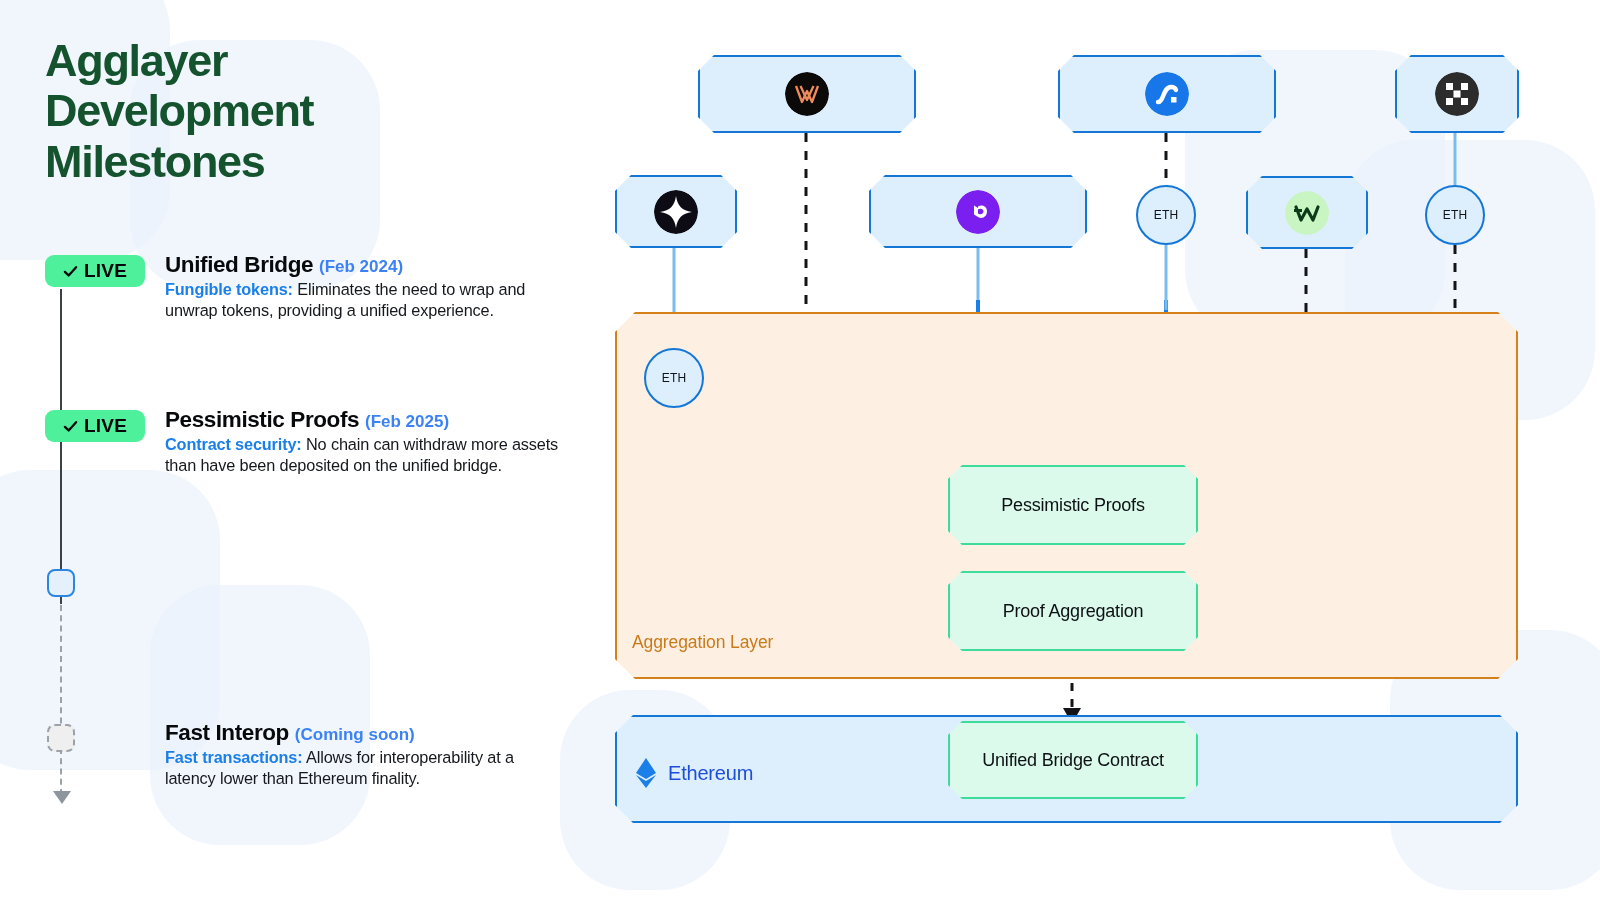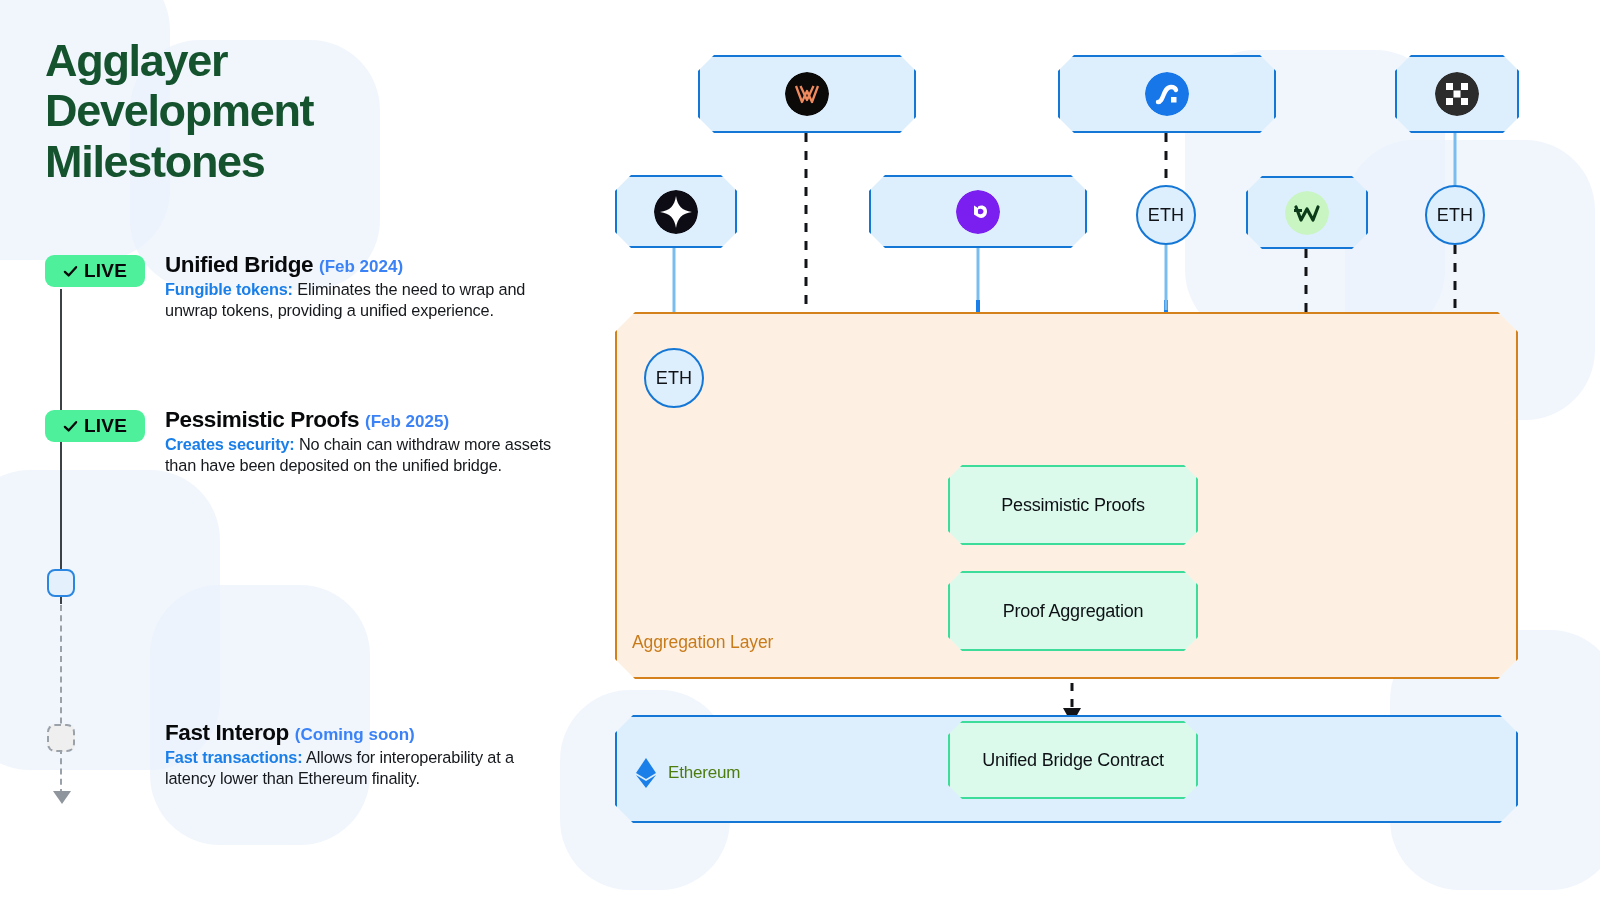--- a/index.html
+++ b/index.html
@@ -99,21 +99,21 @@
                calc(100% - 16px) 100%,16px 100%,0 calc(100% - 16px),0 16px);
   }
 
   .logo { width: 44px; height: 44px; border-radius: 50%; display:block; }
 
   .eth-circle {
     position: absolute; z-index: 3;
     width: 60px; height: 60px; border-radius: 50%;
     background: #ddeefc; border: 2.4px solid #1477d6;
     display: flex; align-items: center; justify-content: center;
-    font-size: 18px; color: #101317; letter-spacing: .2px;
+    font-size: 12px; color: #101317; letter-spacing: .2px;
   }
 
   .agg-layer {
     position: absolute; z-index: 2;
     left: 25px; top: 312px; width: 903px; height: 367px;
     background: #fdf0e2;
     border: 2.4px solid #d4811c;
     clip-path: polygon(20px 0,calc(100% - 20px) 0,100% 20px,100% calc(100% - 20px),
                calc(100% - 20px) 100%,20px 100%,0 calc(100% - 20px),0 20px);
   }
@@ -135,21 +135,21 @@
     position: absolute; z-index: 2;
     left: 25px; top: 715px; width: 903px; height: 108px;
     background: #ddeefc; border: 2.4px solid #1477d6;
     clip-path: polygon(18px 0,calc(100% - 18px) 0,100% 18px,100% calc(100% - 18px),
                calc(100% - 18px) 100%,18px 100%,0 calc(100% - 18px),0 18px);
   }
   .eth-brand {
     position: absolute; z-index: 6; left: 45px; top: 758px;
     display: flex; align-items: center; gap: 11px;
   }
-  .eth-brand .name { font-size: 17px; color: #4d7c0f; letter-spacing: -.2px; }
+  .eth-brand .name { font-size: 20px; color: #1d4ed8; letter-spacing: -.2px; }
 </style>
 </head>
 <body>
 
 <div class="bg-layer">
   <div class="blob r60" style="left:-90px;top:-40px;width:260px;height:300px;"></div>
   <div class="blob r60" style="left:130px;top:40px;width:250px;height:250px;"></div>
   <div class="blob r60" style="left:-40px;top:470px;width:260px;height:300px;"></div>
   <div class="blob r60" style="left:150px;top:585px;width:220px;height:260px;"></div>
   <div class="blob r60" style="left:1185px;top:50px;width:260px;height:290px;"></div>
@@ -192,21 +192,21 @@
           <path d="M2 8.4 L6 12.2 L14 3.4" fill="none" stroke="#05070a" stroke-width="2.4" stroke-linecap="round" stroke-linejoin="round"></path>
         </svg>
         <span class="lbl">LIVE</span>
       </div>
       <div class="ms-body" style="top:-3px;">
         <div class="ms-head">
           <span>Pessimistic Proofs</span>
           <span class="date">(Feb 2025)</span>
         </div>
         <div class="ms-desc">
-          <span class="lead">Creates security:</span><span> No chain can withdraw more assets than have been deposited on the unified bridge.</span>
+          <span class="lead">Contract security:</span><span> No chain can withdraw more assets than have been deposited on the unified bridge.</span>
         </div>
       </div>
     </div>
 
     <div class="milestone" style="top:310px;">
       <div class="node-open" style="top:4px;"></div>
       <div class="ms-body" style="top:0px;">
       </div>
     </div>
 

